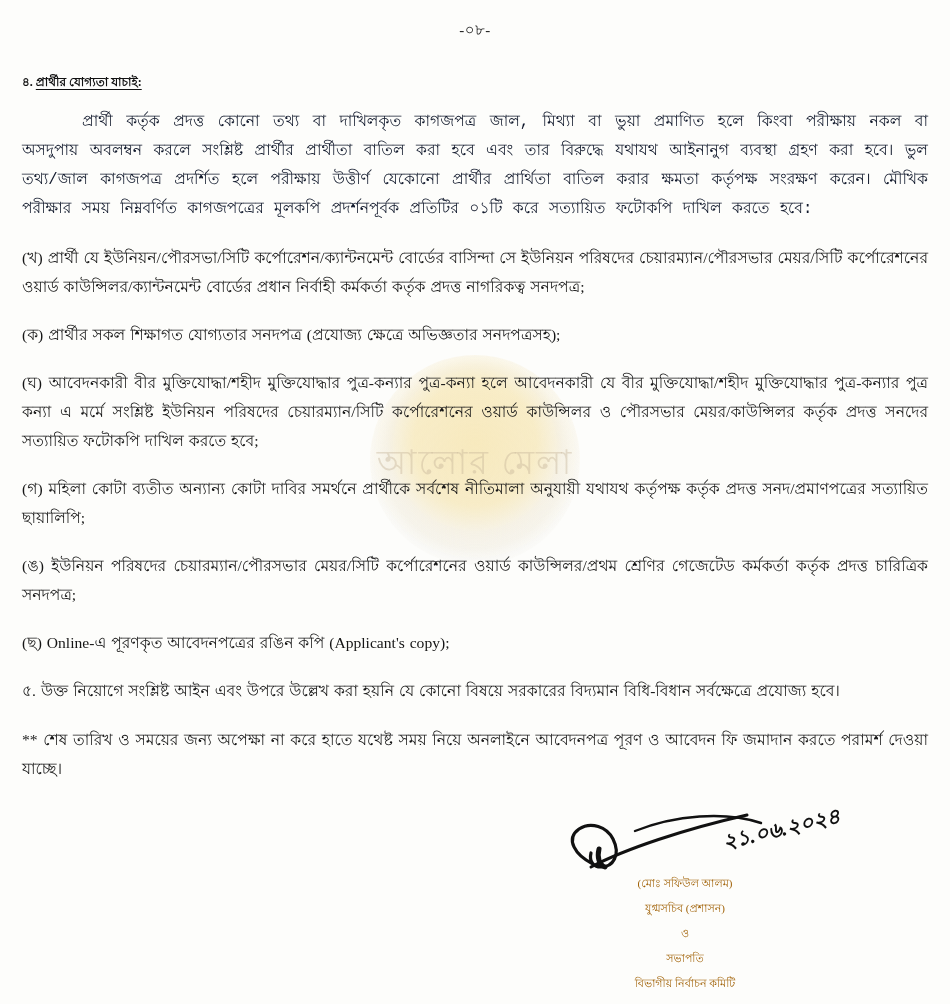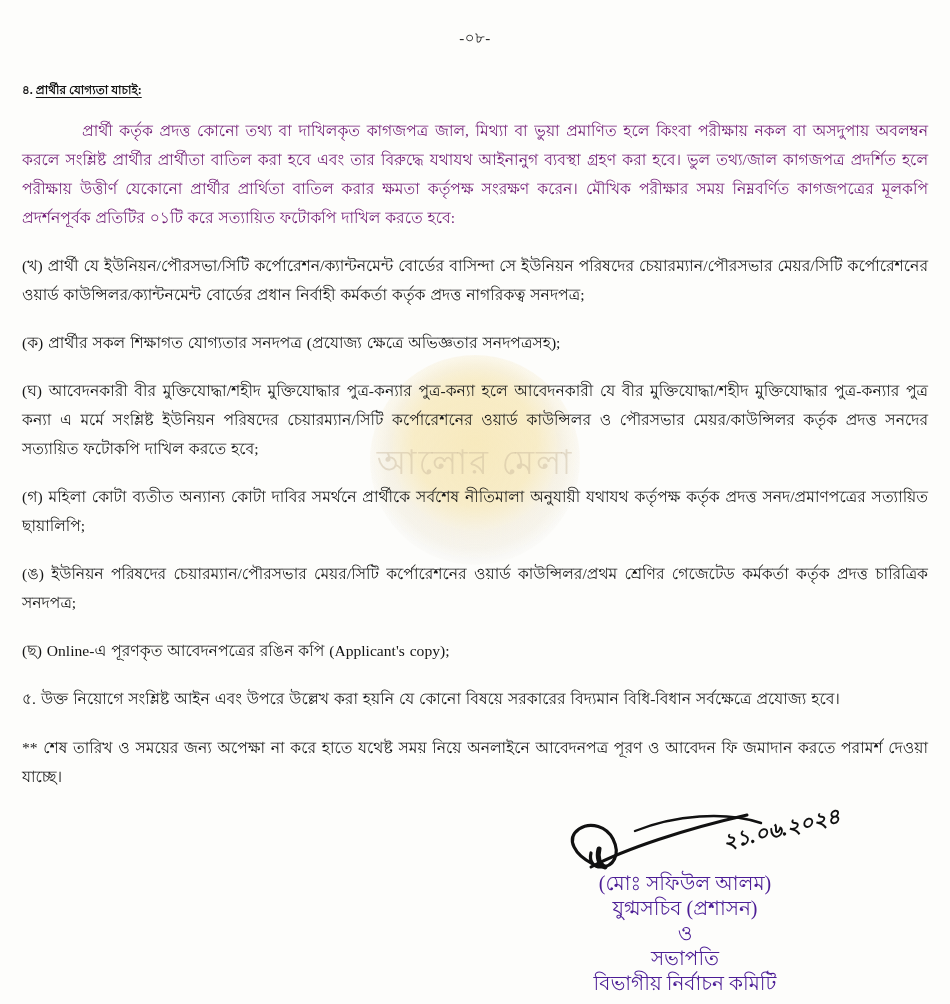--- a/index.html
+++ b/index.html
@@ -53,21 +53,21 @@
     color: rgba(196, 178, 150, 0.40);
     white-space: nowrap;
     pointer-events: none;
     z-index: 0;
     font-family: "Liberation Sans", sans-serif;
   }
 
   .content {
     position: relative;
     z-index: 2;
-    padding: 12px 22px;
+    padding: 4px 22px;
   }
 
   .page-number {
     text-align: center;
     font-size: 15px;
     letter-spacing: 0.5px;
     padding-top: 14px;
     color: #222;
   }
 
@@ -84,22 +84,23 @@
   .heading .title {
     text-decoration: underline;
     text-underline-offset: 3px;
   }
 
   p.para {
     font-size: 15.6px;
     line-height: 29px;
     text-align: justify;
     margin: 8px 0 0 0;
-    color: #701a75;
+    color: #0f172a;
     word-spacing: 1px;
+    font-family: Liberation Mono, monospace;
   }
   p.para.first-indent {
     text-indent: 60px;
     margin-top: 15px;
   }
   p.item {
     font-size: 15.6px;
     line-height: 29px;
     text-align: justify;
     margin: 19px 0 0 0;
@@ -141,23 +142,23 @@
     top: 4px;
     font-size: 21px;
     font-style: italic;
     font-weight: bold;
     transform: rotate(-13deg);
     color: #111;
     white-space: nowrap;
     font-family: "Liberation Serif", serif;
   }
   .sign-line {
-    font-size: 20px;
+    font-size: 11px;
     line-height: 25px;
-    color: #4c1d95;
+    color: #a16207;
   }
   .sign-line.name { margin-top: -6px; }
 </style>
 </head>
 <body>
 
 <div class="page">
 
   <div class="watermark"></div>
   <div class="watermark-text">আলোর মেলা</div>

